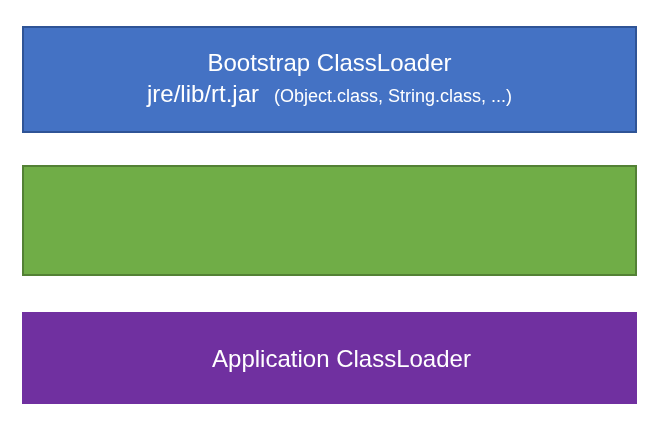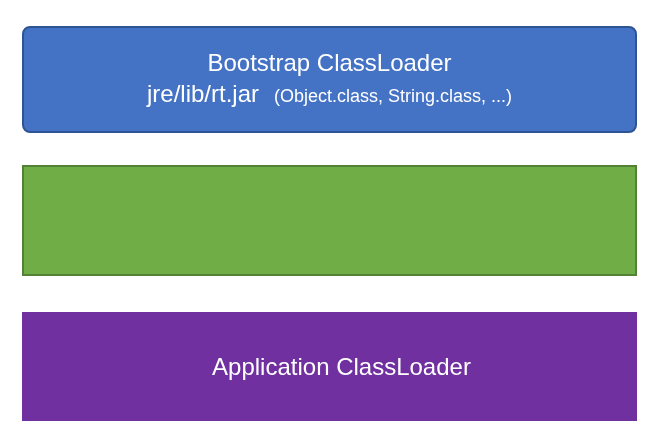--- a/index.html
+++ b/index.html
@@ -25,42 +25,42 @@
     border: 2px solid transparent;
     display: flex;
     flex-direction: column;
     justify-content: center;
     align-items: center;
     color: #ffffff;
     text-align: center;
   }
   .box-bootstrap   { top: 26px;  height: 107px; }
   .box-extension   { top: 165px; height: 111px; }
-  .box-application { top: 312px; height: 109px; padding-left: 24px; }
+  .box-application { top: 312px; height: 92px; padding-left: 24px; }
   .box-title {
     font-size: 24px;
     line-height: 31px;
     white-space: nowrap;
   }
   .box-detail {
     font-size: 24px;
     line-height: 31px;
     white-space: nowrap;
   }
   .detail-small {
     font-size: 18px;
     margin-left: 15px;
   }
 </style>
 </head>
 <body style="background-color: rgb(255, 255, 255);">
 
 <div class="diagram">
 
-  <div class="loader-box box-bootstrap" style="background-color: rgb(68, 114, 196); border-color: rgb(47, 84, 150); color: rgb(255, 255, 255); border-radius: 8px;">
+  <div class="loader-box box-bootstrap" style="background-color: rgb(68, 114, 196); border-color: rgb(47, 84, 150); color: rgb(255, 255, 255);">
     <div class="box-title">Bootstrap ClassLoader</div>
     <div class="box-detail"><span>jre/lib/rt.jar</span><span class="detail-small">(Object.class, String.class, ...)</span></div>
   </div>
 
   <div class="loader-box box-extension" style="background-color: rgb(112, 173, 71); border-color: rgb(83, 129, 53); color: rgb(255, 255, 255);">
   </div>
 
   <div class="loader-box box-application" style="background-color: rgb(112, 48, 160); border-color: rgb(112, 48, 160); color: rgb(255, 255, 255);">
     <div class="box-title">Application ClassLoader</div>
   </div>

